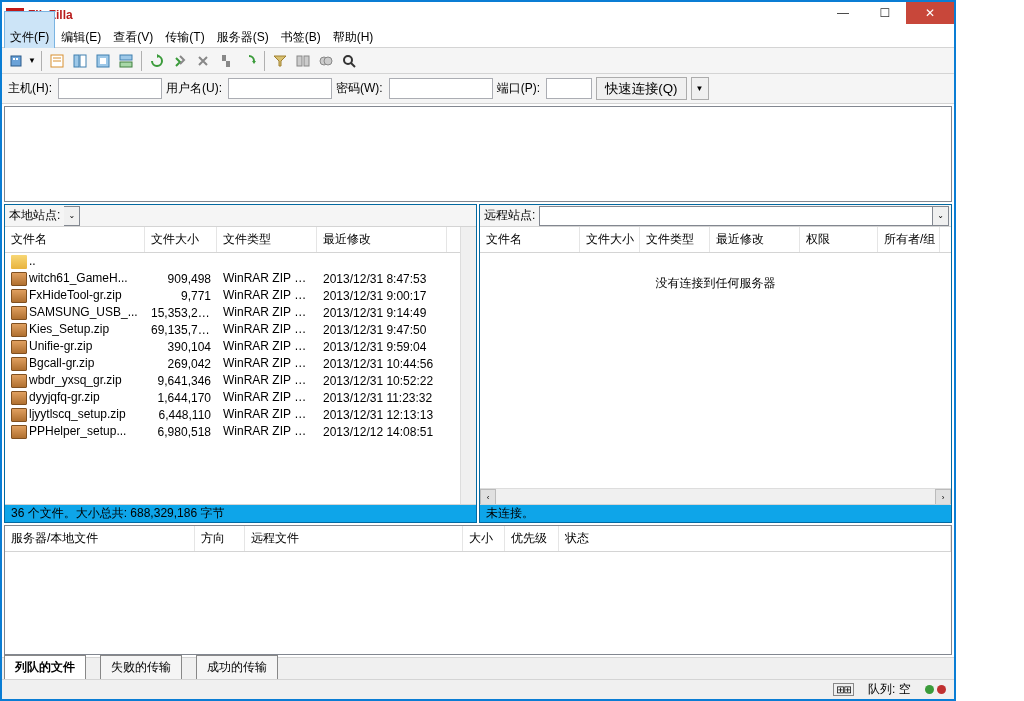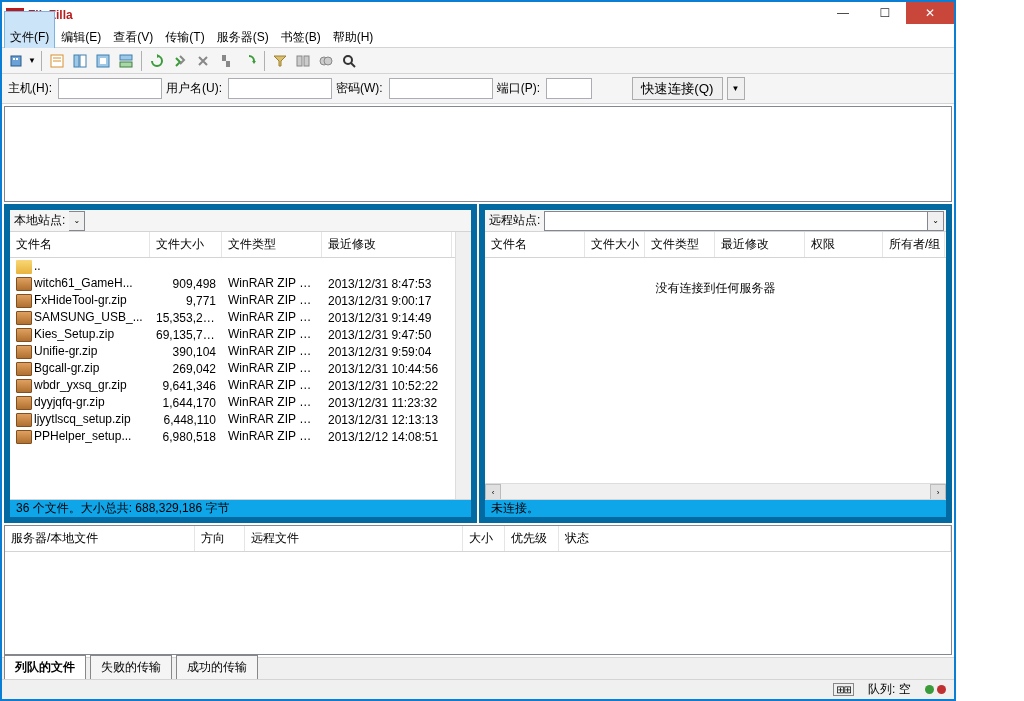--- a/index.html
+++ b/index.html
@@ -15,44 +15,44 @@
 .menubar { background: #fff; height: 20px; display: flex; align-items: center; border-bottom: 1px solid #d4d4d4; padding: 0 2px; }
 .menu-item { padding: 2px 6px; cursor: default; }
 .menu-item.active { background: #cce4f7; border: 1px solid #7ab4e2; padding: 17px 5px; }
 .toolbar { height: 26px; background: #f5f5f5; border-bottom: 1px solid #d4d4d4; display: flex; align-items: center; padding: 2px 4px; gap: 1px; }
 .tb-btn { width: 22px; height: 22px; border: 1px solid transparent; display: flex; align-items: center; justify-content: center; cursor: default; }
 .tb-sep { width: 1px; height: 20px; background: #b0b0b0; margin: 0 3px; }
 .tb-dropdown-arrow { font-size: 8px; margin-left: -2px; width: 10px; }
 .quickconnect { height: 30px; background: #f5f5f5; border-bottom: 1px solid #d4d4d4; display: flex; align-items: center; padding: 2px 6px; gap: 4px; }
 .qc-label { margin-right: 2px; text-align: center; }
 .qc-input { height: 21px; border: 1px solid #abadb3; padding: 0 3px; font-size: 12px; }
-.qc-btn { height: 23px; border: 1px solid #acacac; background: #f0f0f0; padding: 0 8px; cursor: default; margin-left: 36px; }
+.qc-btn { height: 23px; border: 1px solid #acacac; background: #f0f0f0; padding: 0 8px; cursor: default; }
 .qc-drop { height: 23px; width: 18px; border: 1px solid #acacac; background: #f0f0f0; display: flex; align-items: center; justify-content: center; font-size: 8px; }
 .log-pane { height: 96px; background: #fff; border: 1px solid #828790; margin: 2px; overflow-y: scroll; }
 .middle { display: flex; flex: 1; min-height: 0; gap: 2px; padding: 0 2px; }
-.panel { flex: 1; display: flex; flex-direction: column; border: 6px solid #0369a1; min-width: 0; }
+.panel { flex: 1; display: flex; flex-direction: column; border: 1px solid #0369a1; min-width: 0; }
 .panel-header { height: 22px; background: #f5f5f5; display: flex; align-items: center; border-bottom: 1px solid #d4d4d4; padding: 0 2px; }
 .panel-header-label { margin-right: 4px; padding-left: 2px; }
 .panel-path-input { flex: 1; height: 20px; border: 1px solid #828790; padding: 0 3px; font-size: 12px; }
 .panel-path-drop { width: 16px; height: 20px; border: 1px solid #828790; border-left: none; display: flex; align-items: center; justify-content: center; font-size: 8px; background: #f0f0f0; }
 .file-list { flex: 1; overflow: auto; background: #fff; }
 .file-header { display: flex; background: #fff; border-bottom: 1px solid #d4d4d4; position: sticky; top: 0; }
 .file-header-col { padding: 4px 6px; border-right: 1px solid #e5e5e5; text-align: left; font-weight: normal; white-space: nowrap; overflow: hidden; }
 .file-row { display: flex; height: 17px; align-items: center; }
 .file-cell { padding: 1px 6px; white-space: nowrap; overflow: hidden; text-overflow: ellipsis; }
 .file-icon { width: 16px; height: 14px; display: inline-block; vertical-align: middle; margin-right: 2px; }
 .folder-icon { background: linear-gradient(#f8d775, #e8b33d); border-radius: 1px; }
 .zip-icon { background: linear-gradient(#e0a060, #b07030); border: 1px solid #805020; border-radius: 1px; position: relative; }
 .status-line { height: 18px; background: #0ea5e9; border-top: 1px solid #d4d4d4; padding: 2px 6px; display: flex; align-items: center; }
 .remote-empty { display: flex; align-items: center; justify-content: center; height: 60px; color: #000; }
 .queue-pane { height: 130px; margin: 2px; border: 1px solid #828790; display: flex; flex-direction: column; }
 .queue-header { display: flex; background: #fff; border-bottom: 1px solid #d4d4d4; }
 .queue-body { flex: 1; background: #fff; }
 .bottom-tabs { height: 22px; background: #f0f0f0; display: flex; align-items: flex-end; border-top: 1px solid #d4d4d4; padding: 0 2px; }
-.tab { padding: 3px 10px; border: 1px solid #888; background: #f5f5f5; font-size: 12px; margin-right: 4px; border-bottom: none; }
+.tab { padding: 3px 10px; border: 1px solid #888; background: #f5f5f5; font-size: 12px; margin-right: 14px; border-bottom: none; }
 .tab.active { background: #fff; font-weight: bold; }
 .statusbar { height: 20px; background: #f0f0f0; border-top: 1px solid #d4d4d4; display: flex; align-items: center; justify-content: flex-end; padding: 0 8px; gap: 14px; }
 .status-dot { width: 9px; height: 9px; border-radius: 50%; display: inline-block; }
 .dot-g { background: #3a9b3a; }
 .dot-r { background: #c03030; }
 .col-name-l { width: 140px; }
 .col-size-l { width: 72px; text-align: right; }
 .col-type-l { width: 100px; }
 .col-date-l { width: 130px; }
 .col-name-r { width: 100px; }

